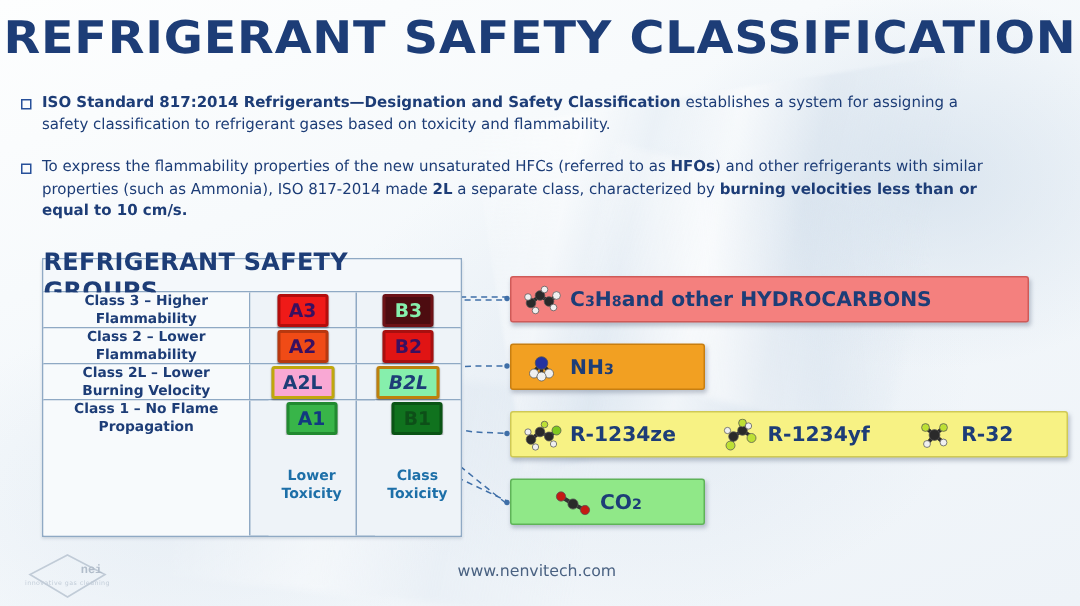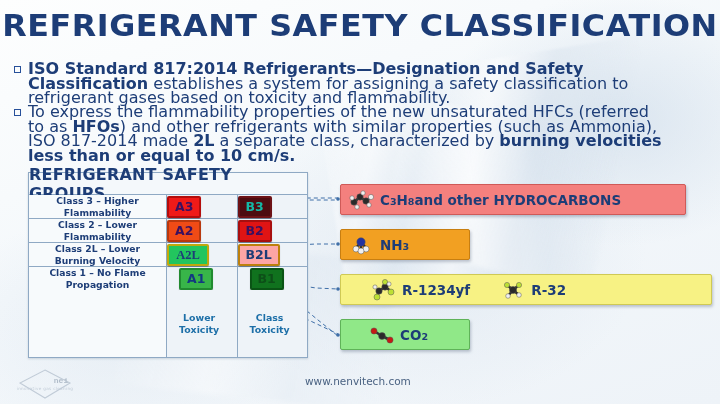--- a/index.html
+++ b/index.html
@@ -82,21 +82,21 @@
     transform: scaleX(1.06);
     white-space: nowrap;
   }
 
   
   .bullet {
     position: absolute;
     display: flex;
     gap: 7px;
     color: #1d3d77;
-    font-size: 16px;
+    font-size: 10px;
     line-height: 14.6px;
     font-family: "DejaVu Sans", sans-serif;
   }
   .bullet .sq {
     flex: 0 0 auto;
     width: 7px; height: 7px;
     margin-top: 4px;
     border: 1.4px solid #27509a;
     background: transparent;
   }
@@ -149,21 +149,21 @@
     line-height: 11.5px;
     font-weight: 700;
     padding: 0 3px;
     background: #f7fafc;
     font-family: "DejaVu Sans", sans-serif;
   }
   .tcell {
     flex: 1 1 0;
     display: flex;
     align-items: center;
-    justify-content: flex-start;
+    justify-content: center;
     background: #eef3f8;
   }
   .tcell.left { border-right: 1px solid #8fa9c4; }
 
   .badge {
     min-width: 32px;
     padding: 2px 6px;
     text-align: center;
     font-weight: 700;
     font-size: 12.5px;
@@ -295,21 +295,21 @@
           <div class="tlabel">
             <div>
               <div>Class 3 – Higher</div>
               <div>Flammability</div>
             </div>
           </div>
           <div class="tcell left">
             <div class="badge" style="background: rgb(239, 26, 24); color: rgb(58, 16, 96); border: 2px solid rgb(180, 13, 12);">A3</div>
           </div>
           <div class="tcell">
-            <div class="badge" style="background: rgb(77, 12, 16); color: #14b8a6; border: 2px solid rgb(109, 18, 22);">B3</div>
+            <div class="badge" style="background: rgb(77, 12, 16); color: #86efac; border: 2px solid rgb(109, 18, 22);">B3</div>
           </div>
         </div>
         <div class="trow">
           <div class="tlabel">
             <div>
               <div>Class 2 – Lower</div>
               <div>Flammability</div>
             </div>
           </div>
           <div class="tcell left">
@@ -320,24 +320,24 @@
           </div>
         </div>
         <div class="trow">
           <div class="tlabel">
             <div>
               <div>Class 2L – Lower</div>
               <div>Burning Velocity</div>
             </div>
           </div>
           <div class="tcell left">
-            <div class="badge wide" style="background: #22c55e; color: rgb(29, 61, 119); border: 2px solid rgb(192, 167, 13); font-family: Liberation Serif, serif;">A2L</div>
+            <div class="badge wide" style="background: #f9a8d4; color: rgb(29, 61, 119); border: 2px solid rgb(192, 167, 13);">A2L</div>
           </div>
           <div class="tcell">
-            <div class="badge wide" style="background: #fca5a5; color: rgb(29, 61, 119); border: 2px solid rgb(189, 128, 13);">B2L</div>
+            <div class="badge wide" style="background: #86efac; color: rgb(29, 61, 119); border: 2px solid rgb(189, 128, 13); font-style: italic;">B2L</div>
           </div>
         </div>
         <div class="trow">
           <div class="tlabel">
             <div>
               <div>Class 1 – No Flame</div>
               <div>Propagation</div>
             </div>
           </div>
           <div class="tcell left">
@@ -400,20 +400,38 @@
           <circle cx="17" cy="15" r="3" fill="#f0f0f0" stroke="#555" stroke-width=".5"></circle>
           <circle cx="12" cy="17" r="3" fill="#f0f0f0" stroke="#555" stroke-width=".5"></circle>
         </svg>
         <span class="chem">
           <span>NH</span>
           <sub>3</sub>
         </span>
       </span>
     </div>
   <div class="callout" id="c3" style="background: rgb(247, 242, 132); border: 1px solid rgb(207, 201, 85);">
+      <span class="mitem">
+        <svg width="26" height="22" viewBox="0 0 26 22">
+          <line x1="5" y1="14" x2="11" y2="9" stroke="#2b2b2b" stroke-width="2.4" stroke-linecap="round"></line>
+          <line x1="11" y1="9" x2="17" y2="12" stroke="#2b2b2b" stroke-width="2.4" stroke-linecap="round"></line>
+          <line x1="17" y1="12" x2="22" y2="8" stroke="#2b2b2b" stroke-width="2.4" stroke-linecap="round"></line>
+          <circle cx="5" cy="14" r="3.2" fill="#2a2a2a" stroke="#555" stroke-width=".5"></circle>
+          <circle cx="11" cy="9" r="3.2" fill="#2a2a2a" stroke="#555" stroke-width=".5"></circle>
+          <circle cx="17" cy="12" r="3" fill="#2a2a2a" stroke="#555" stroke-width=".5"></circle>
+          <circle cx="22" cy="8" r="3" fill="#7ec820" stroke="#555" stroke-width=".5"></circle>
+          <circle cx="3" cy="9" r="2.1" fill="#f0f0f0" stroke="#555" stroke-width=".5"></circle>
+          <circle cx="8" cy="19" r="2.1" fill="#f0f0f0" stroke="#555" stroke-width=".5"></circle>
+          <circle cx="14" cy="4" r="2.2" fill="#bde034" stroke="#555" stroke-width=".5"></circle>
+          <circle cx="20" cy="17" r="2.1" fill="#f0f0f0" stroke="#555" stroke-width=".5"></circle>
+        </svg>
+        <span class="chem">
+          <span>R-1234ze</span>
+        </span>
+      </span>
       <span class="mgap"></span>
       <span class="mitem">
         <svg width="26" height="22" viewBox="0 0 26 22">
           <line x1="8" y1="12" x2="14" y2="8" stroke="#2b2b2b" stroke-width="2.4" stroke-linecap="round"></line>
           <line x1="14" y1="8" x2="20" y2="12" stroke="#2b2b2b" stroke-width="2.4" stroke-linecap="round"></line>
           <line x1="14" y1="8" x2="14" y2="3" stroke="#2b2b2b" stroke-width="2.4" stroke-linecap="round"></line>
           <line x1="8" y1="12" x2="6" y2="18" stroke="#2b2b2b" stroke-width="2.4" stroke-linecap="round"></line>
           <circle cx="8" cy="12" r="3.2" fill="#2a2a2a" stroke="#555" stroke-width=".5"></circle>
           <circle cx="14" cy="8" r="3.2" fill="#2a2a2a" stroke="#555" stroke-width=".5"></circle>
           <circle cx="20" cy="13" r="3" fill="#bde034" stroke="#555" stroke-width=".5"></circle>

